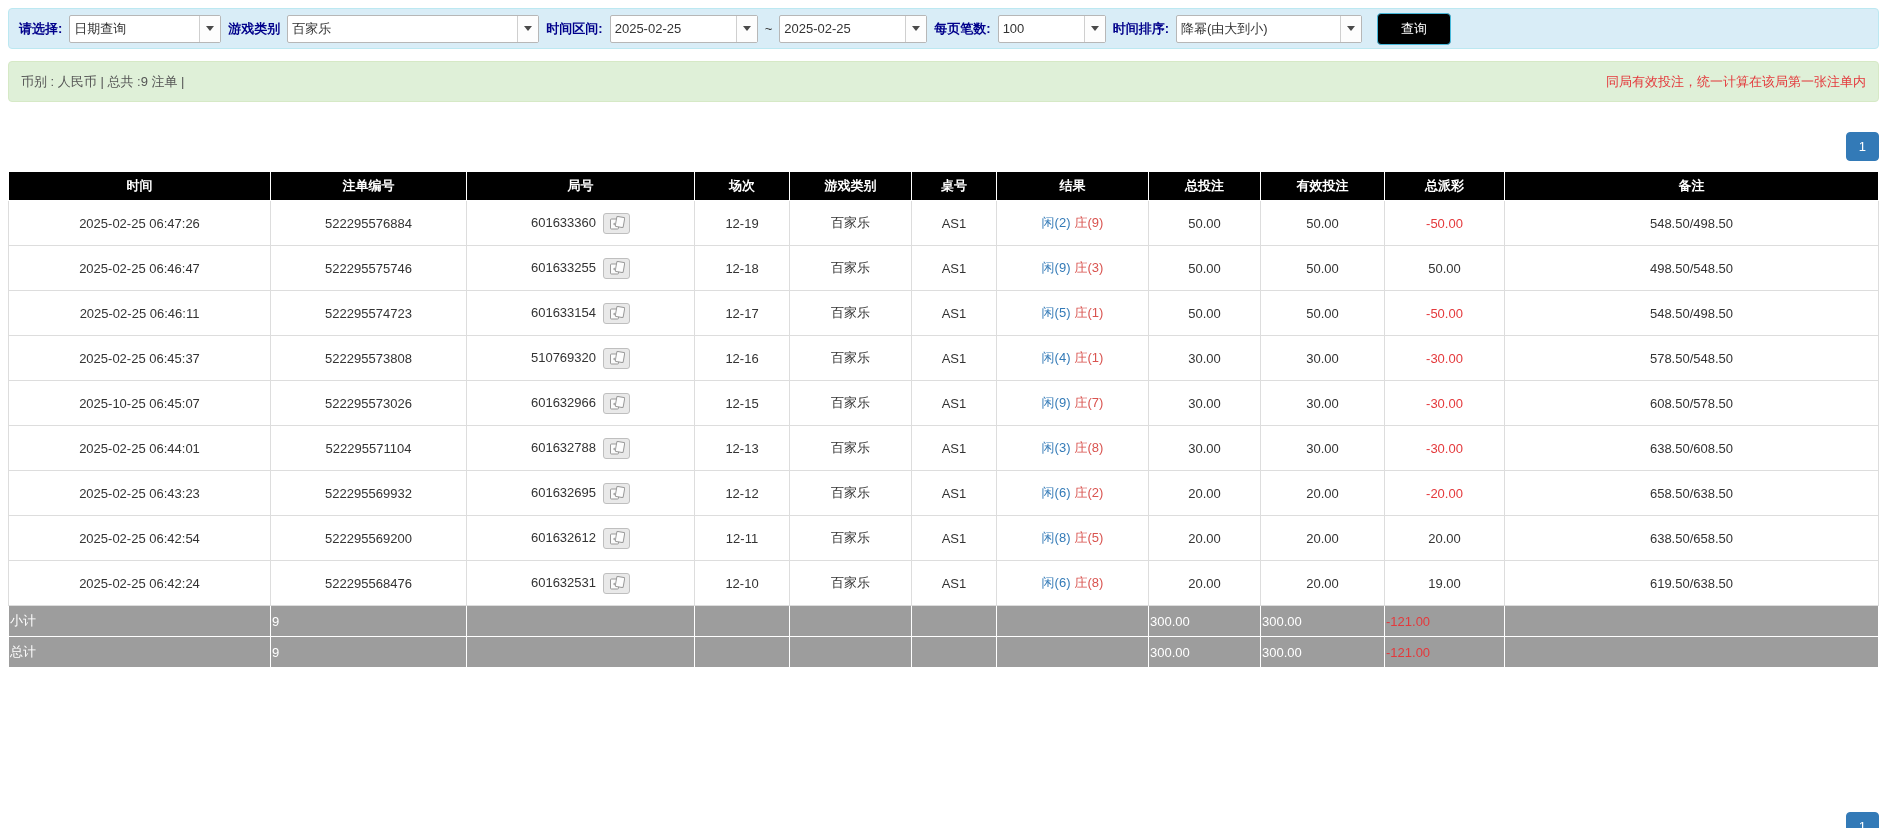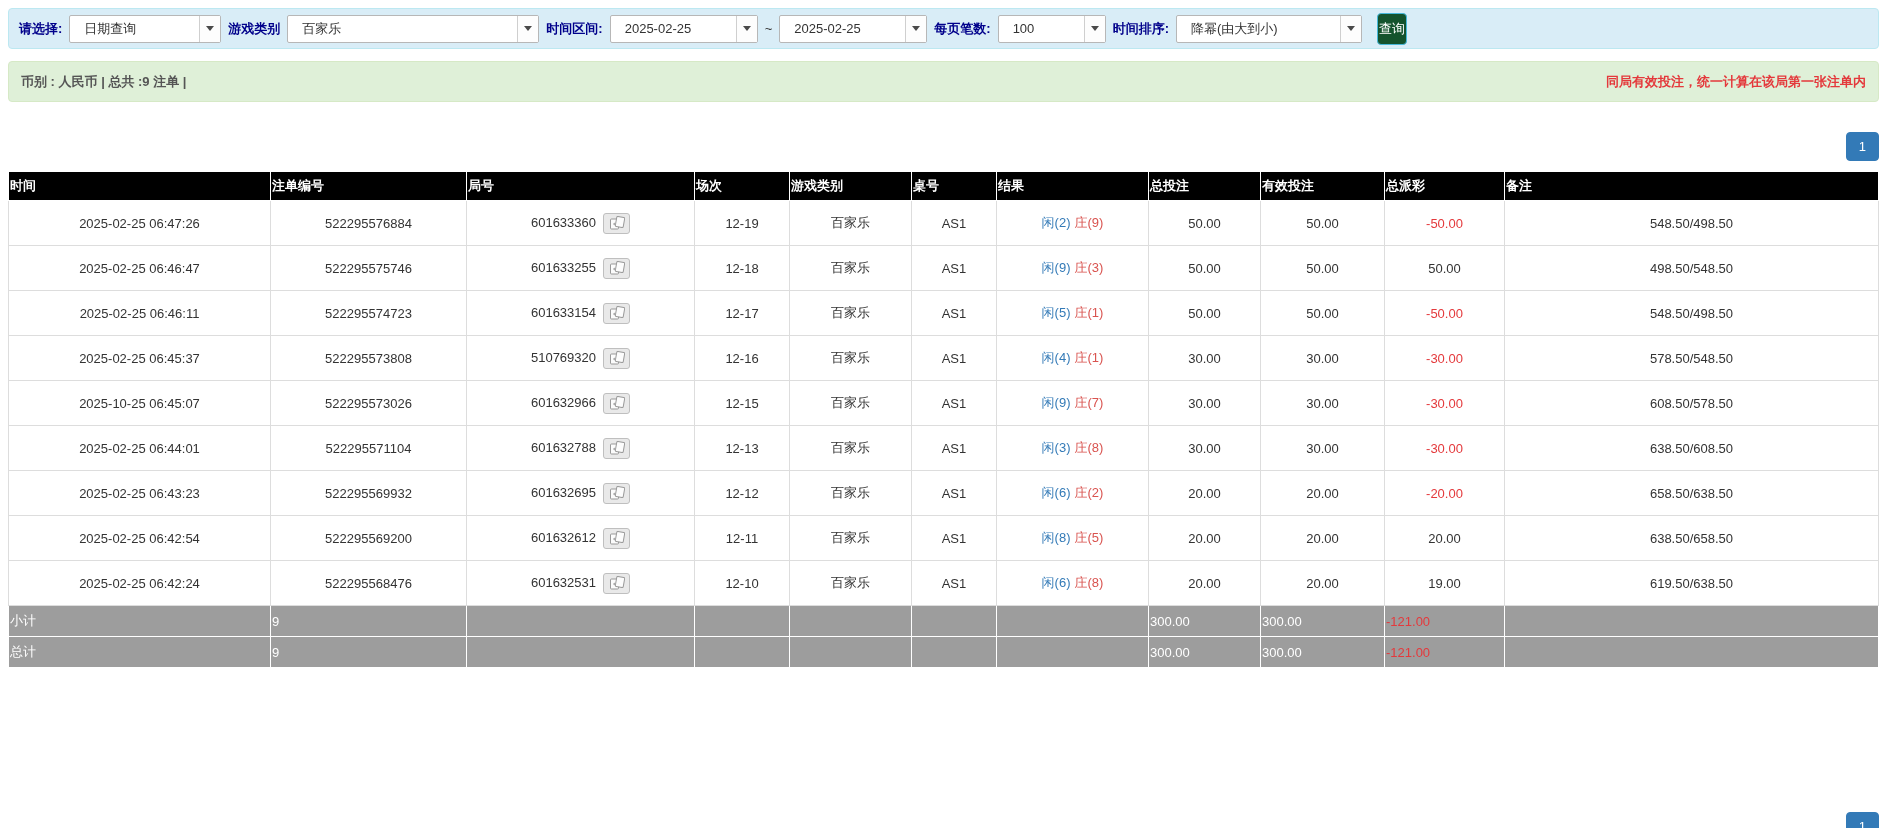--- a/index.html
+++ b/index.html
@@ -14,56 +14,56 @@
   .filter-bar {
     margin:8px; height:41px;
     background:#d9edf7; border:1px solid #bce8f1; border-radius:4px;
     display:flex; align-items:center; padding:0 10px; gap:7px; white-space:nowrap;
   }
   .f-label { color:#00008b; font-weight:bold; }
   .combo {
     display:inline-flex; align-items:stretch; height:28px;
     background:#fff; border:1px solid #b7b7b7; border-radius:2px;
   }
-  .combo .txt { display:flex; align-items:center; padding:0 14px; color:#333; flex:1; overflow:hidden; }
+  .combo .txt { display:flex; align-items:center; padding:0 4px; color:#333; flex:1; overflow:hidden; }
   .combo .arrow {
     width:21px; border-left:1px solid #cfcfcf; background:#fdfdfd;
     display:flex; align-items:center; justify-content:center; cursor:pointer;
   }
   .caret { width:0; height:0; border-left:4px solid transparent; border-right:4px solid transparent; border-top:5px solid #4a4a4a; }
   .w152{width:152px} .w252{width:252px} .w148{width:148px} .w108{width:108px} .w186{width:186px}
   .tilde { color:#333; }
   .btn-query {
-    margin-left:8px; background:#14532d; border:1px solid #46b8da; color:#fff;
-    padding:6px 1px; border-radius:4px; font-size:13px; cursor:pointer;
+    margin-left:8px; background:#000000; border:1px solid #46b8da; color:#fff;
+    padding:6px 23px; border-radius:4px; font-size:13px; cursor:pointer;
     font-family:"Liberation Sans", sans-serif;
   }
 
   
   .summary-bar {
     margin:12px 8px 0; height:41px;
     background:#dff0d8; border:1px solid #d6e9c6; border-radius:4px;
-    display:flex; align-items:center; justify-content:space-between; padding:0 12px;font-weight:bold;
+    display:flex; align-items:center; justify-content:space-between; padding:0 12px;
   }
   .summary-left { color:#555; }
   .summary-right { color:#e4393c; }
 
   
   .pager-top { margin:30px 8px 10px; text-align:right; }
   .page-btn {
     display:inline-block; background:#337ab7; border:1px solid #337ab7; color:#fff;
     padding:6px 12px; border-radius:4px; font-size:13px; cursor:pointer;
   }
   .pager-bottom { position:absolute; top:812px; right:8px; }
 
   
   table.records { width:1871px; margin:0 8px; border-collapse:collapse; table-layout:fixed; }
   .records thead th {
     background:#000; color:#fff; font-weight:bold; height:29px; font-size:13px;
-    border:1px solid #ffffff; text-align:left;
+    border:1px solid #ffffff; text-align:center;
   }
   .records thead tr { border:1px solid #000; }
   .records tbody td {
     background:#fff; border:1px solid #ddd; height:45px;
     text-align:center; color:#333; overflow:hidden;
   }
   .records tfoot td {
     background:#9d9d9d; color:#fff; border:1px solid #fff;
     height:31px; text-align:left;
   }

